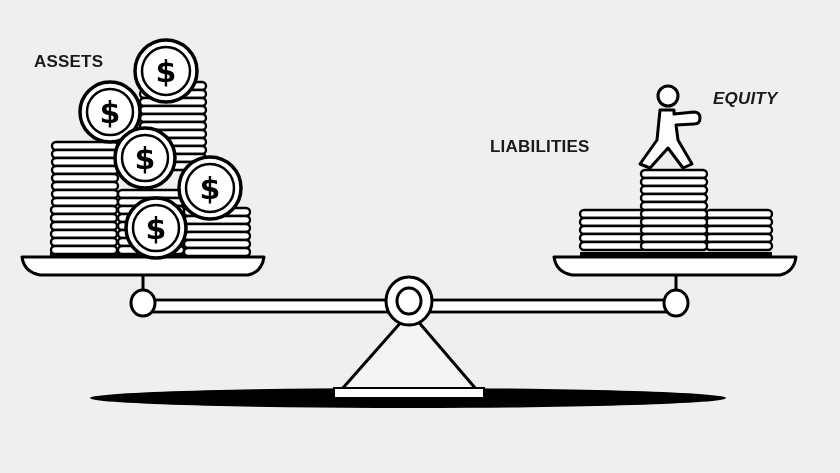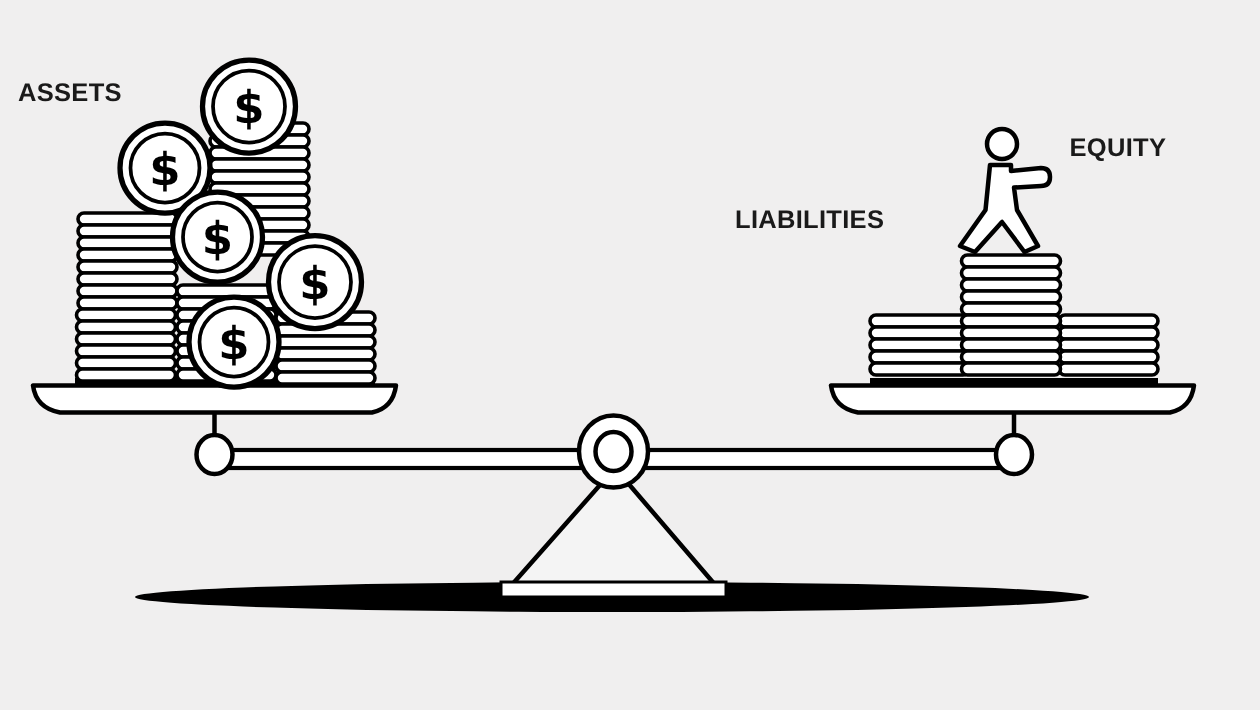--- a/index.html
+++ b/index.html
@@ -1,21 +1,21 @@
 <!DOCTYPE html>
 <html><head>
 <meta charset="utf-8">
 <style>
   html, body { margin: 0; padding: 0; }
   body { width: 840px; height: 473px; background: #f0efef; overflow: hidden; position: relative; font-family: "Liberation Sans", sans-serif; }
   .stage { position: absolute; left: 0; top: 0; width: 840px; height: 473px; }
   .label { position: absolute; font-family: "Liberation Sans", sans-serif; font-weight: bold; color: #1a1a1a; font-size: 17px; letter-spacing: 0.2px; white-space: nowrap; }
-  #lbl-assets { left: 12px; top: 52px; }
+  #lbl-assets { left: 34px; top: 52px; }
   #lbl-liabilities { left: 490px; top: 137px; }
-  #lbl-equity { left: 713px; top: 89px; }
+  #lbl-equity { left: 713px; top: 89px; font-style: italic; }
   svg text { font-family: "DejaVu Sans", sans-serif; font-weight: bold; }
 </style>
 </head>
 <body>
 
 <div class="stage">
 <svg width="840" height="473" viewBox="0 0 840 473" xmlns="http://www.w3.org/2000/svg">
   <defs>
     <g id="disc">
       <rect x="0" y="0" width="66" height="8" rx="4" fill="#fff" stroke="#000" stroke-width="2.4"></rect>

